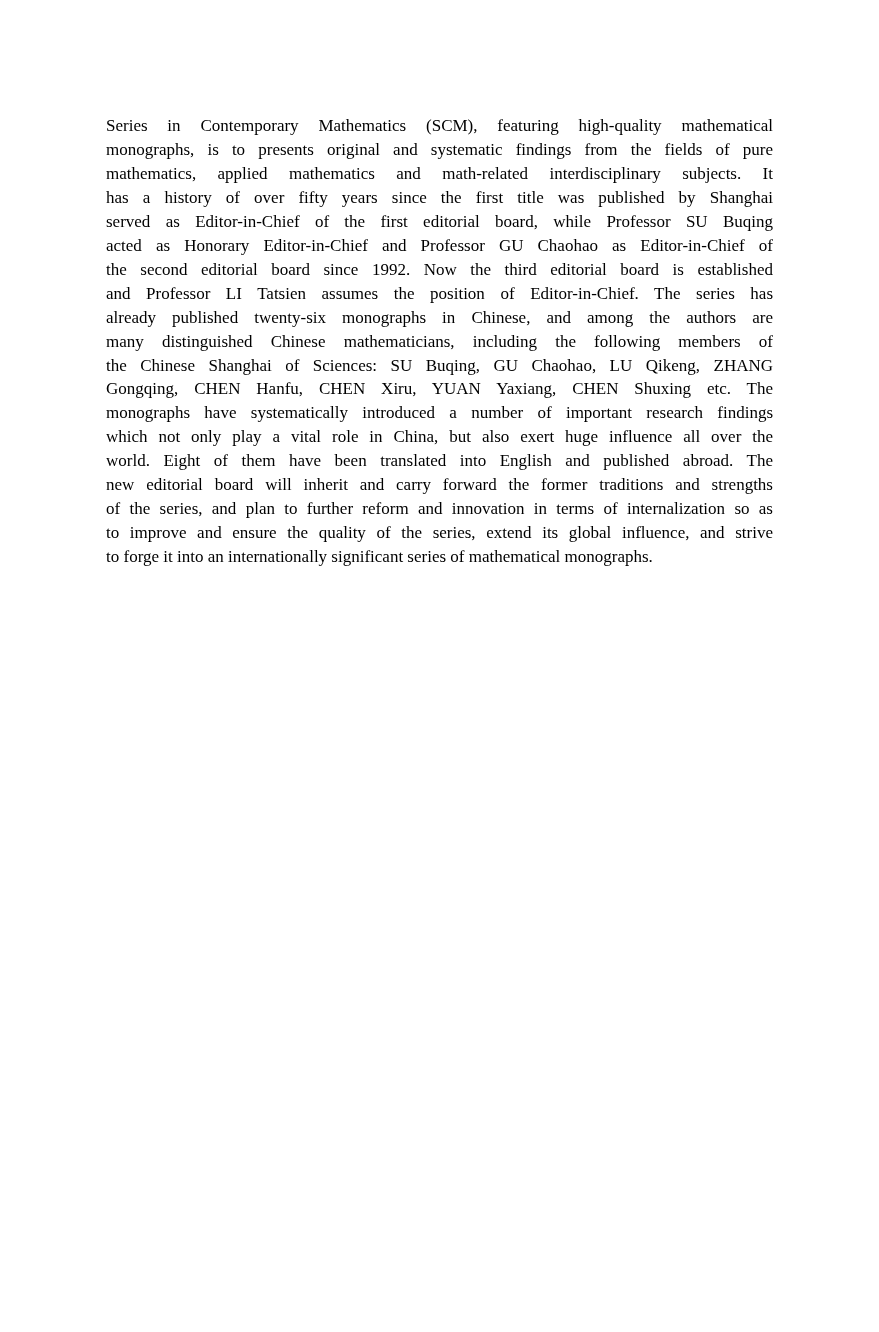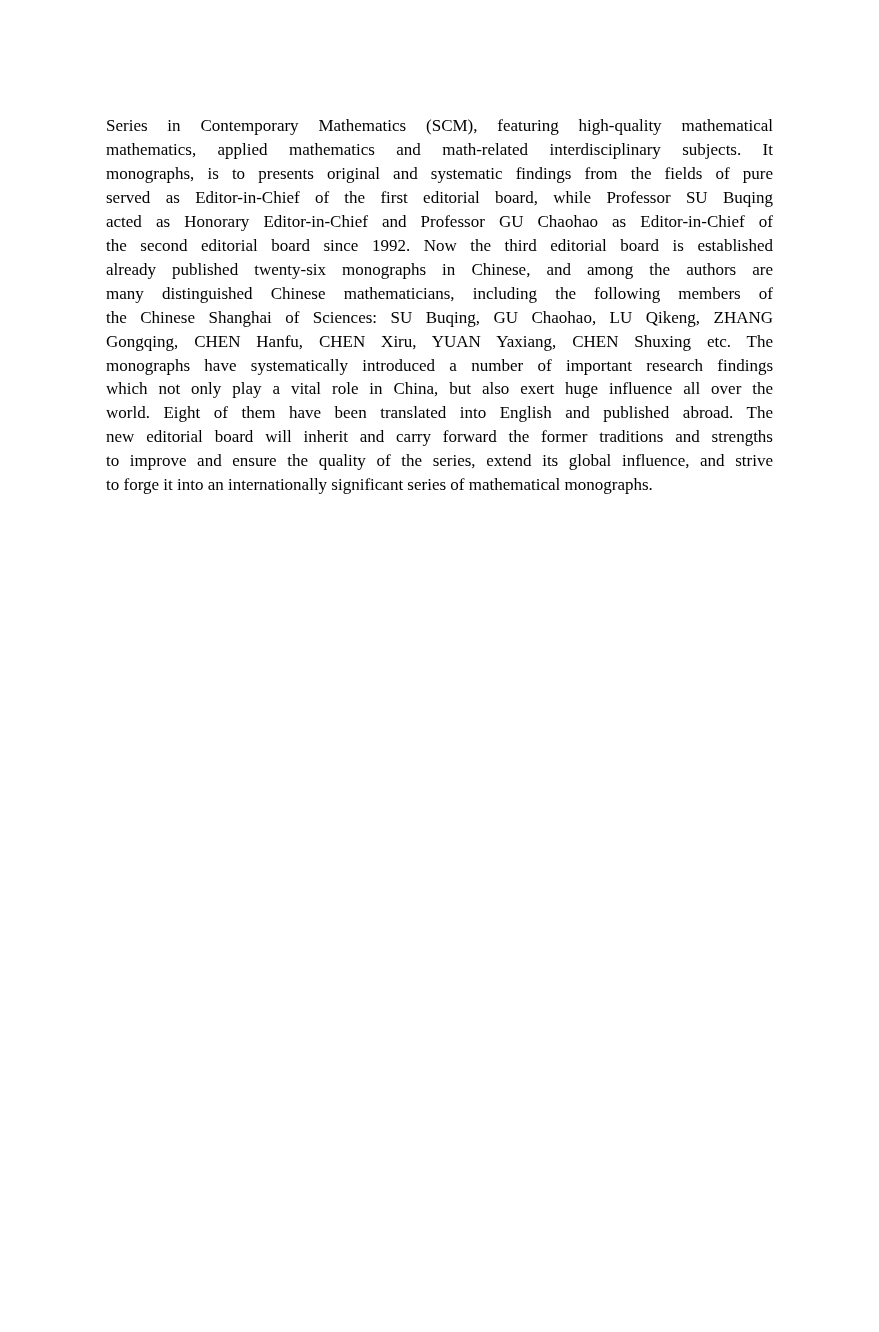--- a/index.html
+++ b/index.html
@@ -34,29 +34,32 @@
     text-align-last: left;
     -moz-text-align-last: left;
   }
 </style>
 </head>
 <body>
 
 <div class="page">
   <div class="text-block">
       <div class="text-line">Series in Contemporary Mathematics (SCM), featuring high-quality mathematical</div>
+      <div class="text-line">monographs, is to presents original and systematic findings from the fields of pure</div>
       <div class="text-line">mathematics, applied mathematics and math-related interdisciplinary subjects. It</div>
-      <div class="text-line">monographs, is to presents original and systematic findings from the fields of pure</div>
+      <div class="text-line">has a history of over fifty years since the first title was published by Shanghai</div>
       <div class="text-line">served as Editor-in-Chief of the first editorial board, while Professor SU Buqing</div>
       <div class="text-line">acted as Honorary Editor-in-Chief and Professor GU Chaohao as Editor-in-Chief of</div>
       <div class="text-line">the second editorial board since 1992. Now the third editorial board is established</div>
+      <div class="text-line">and Professor LI Tatsien assumes the position of Editor-in-Chief. The series has</div>
       <div class="text-line">already published twenty-six monographs in Chinese, and among the authors are</div>
       <div class="text-line">many distinguished Chinese mathematicians, including the following members of</div>
       <div class="text-line">the Chinese Shanghai of Sciences: SU Buqing, GU Chaohao, LU Qikeng, ZHANG</div>
       <div class="text-line">Gongqing, CHEN Hanfu, CHEN Xiru, YUAN Yaxiang, CHEN Shuxing etc. The</div>
       <div class="text-line">monographs have systematically introduced a number of important research findings</div>
       <div class="text-line">which not only play a vital role in China, but also exert huge influence all over the</div>
       <div class="text-line">world. Eight of them have been translated into English and published abroad. The</div>
       <div class="text-line">new editorial board will inherit and carry forward the former traditions and strengths</div>
+      <div class="text-line">of the series, and plan to further reform and innovation in terms of internalization so as</div>
       <div class="text-line">to improve and ensure the quality of the series, extend its global influence, and strive</div>
       <div class="text-line last-line">to forge it into an internationally significant series of mathematical monographs.</div>
     </div>
 </div>
 
 </body></html>

